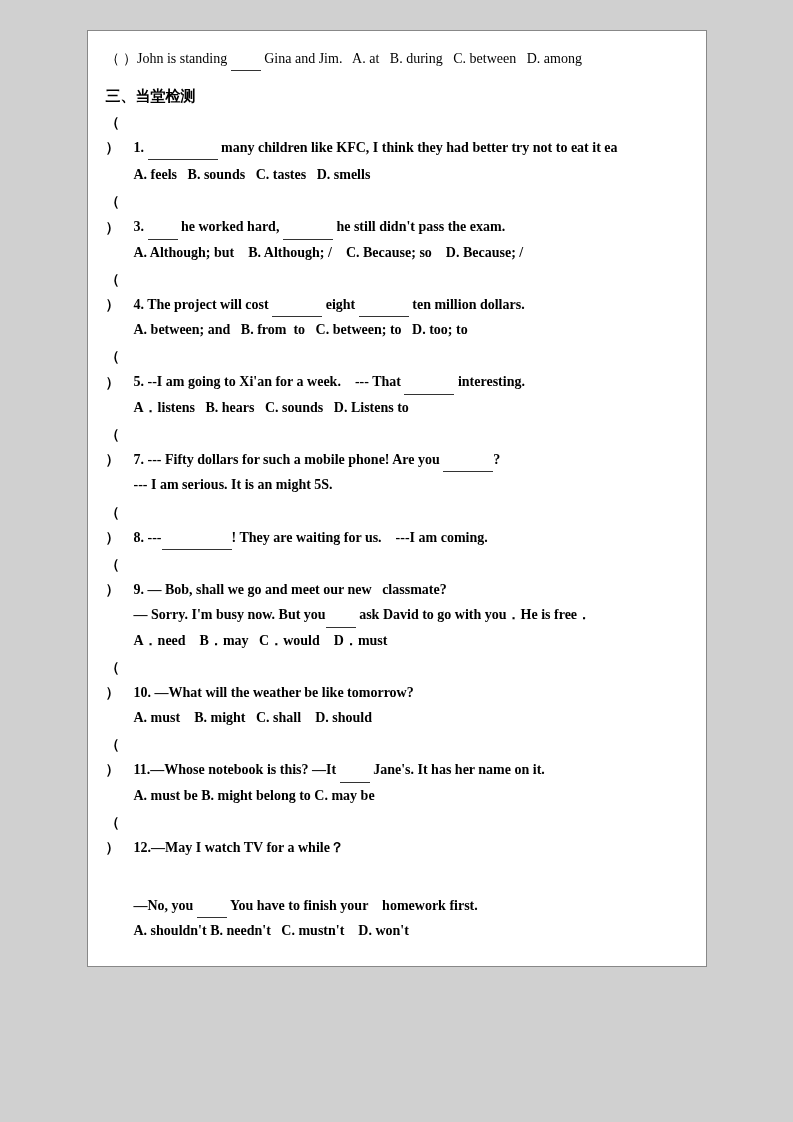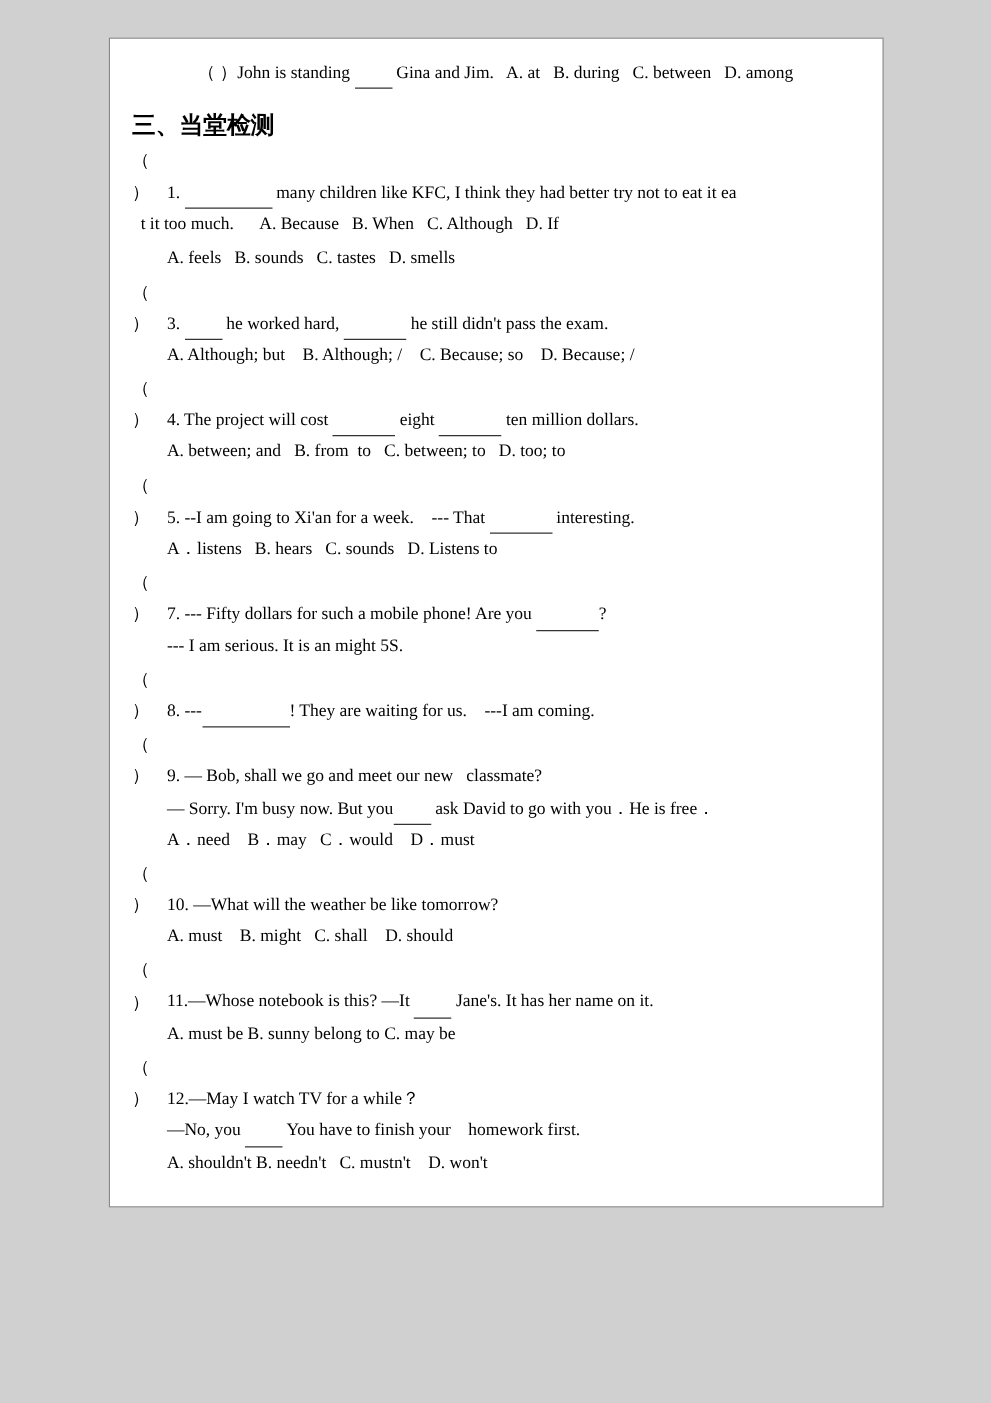--- a/index.html
+++ b/index.html
@@ -20,31 +20,31 @@
       background: #ffffff;
       width: 620px;
       min-height: 900px;
       margin: 30px auto;
       padding: 16px 18px 20px 18px;
       border: 1px solid #888;
     }
     .intro-line {
       margin-bottom: 16px;
       line-height: 1.7;
-      text-align: center;
     }
     .section-title {
       font-weight: bold;
-      font-size: 19px;
+      font-size: 15px;
       margin-bottom: 4px;
       margin-top: 13px;
     }
     .question-block {
       margin-bottom: 2px;
       line-height: 1.8;
+      font-weight: bold;
     }
     .question-line {
       display: block;
       line-height: 1.8;
     }
     .option-line {
       display: block;
       padding-left: 28px;
       line-height: 1.8;
     }
@@ -75,23 +75,20 @@
     <span>（ ）John is standing <span class="blank blank-short"></span> Gina and Jim. &nbsp; A. at &nbsp; B. during &nbsp; C. between &nbsp; D. among</span>
   </div>
 
   <div class="section-title">
     <span>三、当堂检测</span>
   </div>
 
   <div class="question-block">
     <span class="question-line">
       <span class="paren">（ ）</span>1. <span class="blank blank-long"></span> many children like KFC, I think they had better try not to eat it ea
-    </span>
-    <span class="question-line" style="padding-left:0;">
-      &nbsp;&nbsp;t it too much. &nbsp;&nbsp;&nbsp;&nbsp; A. Because &nbsp; B. When &nbsp; C. Although &nbsp; D. If
     </span>
   </div>
 
   <div class="question-block">
     <span class="option-line">A. feels &nbsp; B. sounds &nbsp; C. tastes &nbsp; D. smells</span>
   </div>
 
   <div class="question-block">
     <span class="question-line">
       <span class="paren">（ ）</span>3. <span class="blank blank-short"></span> he worked hard, <span class="blank"></span> he still didn't pass the exam.
@@ -143,26 +140,26 @@
     <span class="question-line">
       <span class="paren">（ ）</span>10. —What will the weather be like tomorrow?
     </span>
     <span class="option-line">A. must &nbsp;&nbsp; B. might &nbsp; C. shall &nbsp;&nbsp; D. should</span>
   </div>
 
   <div class="question-block">
     <span class="question-line">
       <span class="paren">（ ）</span>11.—Whose notebook is this? —It <span class="blank blank-short"></span> Jane's. It has her name on it.
     </span>
-    <span class="option-line">A. must be  B. sunny belong to  C. may be</span>
+    <span class="option-line">A. must be  B. might belong to  C. may be</span>
   </div>
 
   <div class="question-block">
     <span class="question-line">
       <span class="paren">（ ）</span>12.—May I watch TV for a while？
     </span>
-    <span class="question-line" style="padding-left:28px;">
+    <span class="question-line" style="padding-left:28px;margin-top:33px;">
       —No, you <span class="blank blank-short"></span> You have to finish your &nbsp;&nbsp; homework first.
     </span>
     <span class="option-line">A. shouldn't  B. needn't &nbsp; C. mustn't &nbsp;&nbsp; D. won't</span>
   </div>
 
 </div>
 
 </body></html>

